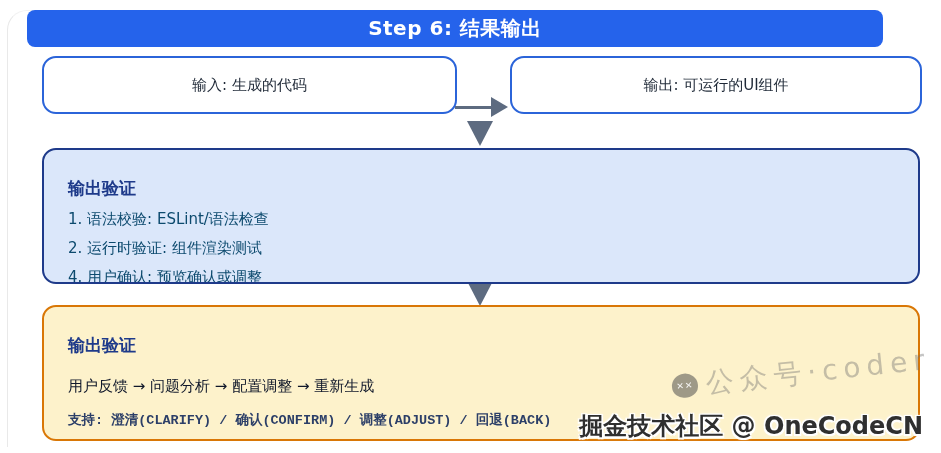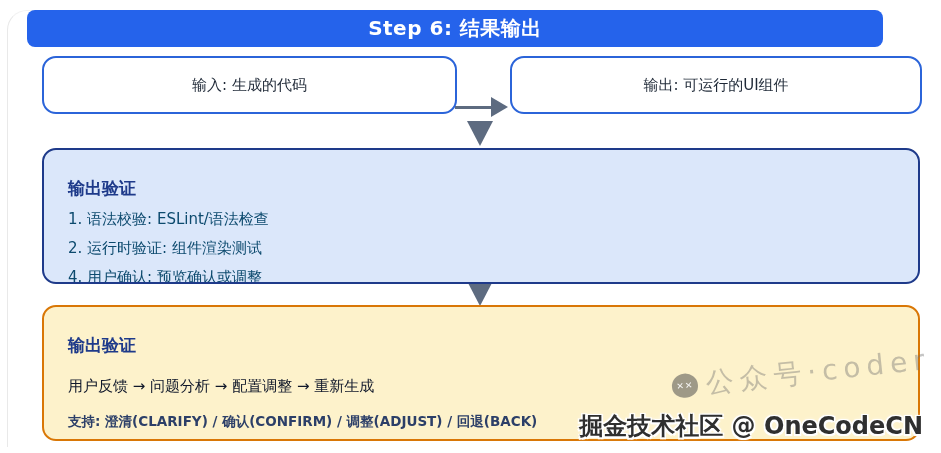--- a/index.html
+++ b/index.html
@@ -59,21 +59,21 @@
     color:#1e3a8a;font-size:17px;font-weight:bold;
     margin:16px 0 5px 0;line-height:24px;
   }
   .v-item{
     color:#0c4a6e;font-size:15px;line-height:29px;white-space:nowrap;
   }
   .fb-flow{
     color:#0f172a;font-size:15px;line-height:22px;margin-top:18px;white-space:nowrap;
   }
   .fb-small{
-    color:#2c3f68;font-size:13.5px;font-weight:bold;line-height:18px;margin-top:15px;white-space:nowrap;
+    color:#2c3f68;font-size:13.5px;font-weight:bold;line-height:18px;margin-top:15px;white-space:nowrap;font-family:Liberation Mono, monospace;
   }
   .wm-faint{
     position:absolute;left:672px;top:368px;z-index:2;
     transform:rotate(-6deg);transform-origin:left center;
     display:flex;align-items:center;gap:8px;
     color:rgba(110,110,110,0.40);font-size:28px;letter-spacing:6px;
     white-space:nowrap;pointer-events:none;
   }
   .wm-logo{
     display:inline-flex;align-items:center;justify-content:center;

